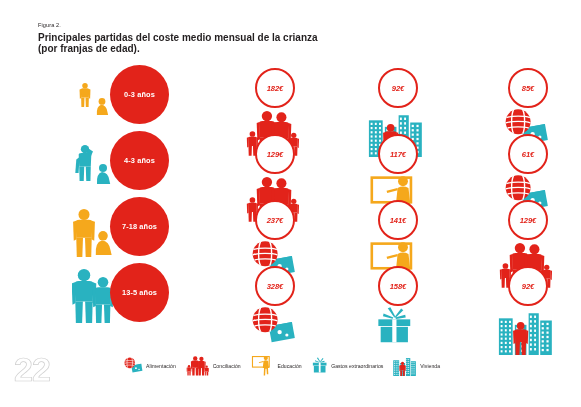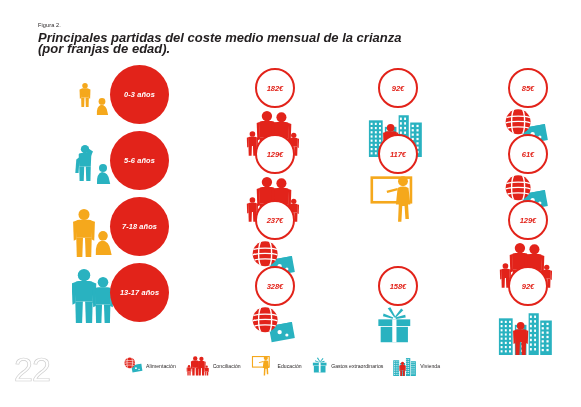--- a/index.html
+++ b/index.html
@@ -18,23 +18,22 @@
 
   
   #header { position: absolute; left: 38px; top: 22px; }
   #fig-label {
     font-size: 5.6px;
     letter-spacing: .1px;
     color: #231f20;
     margin-bottom: 5px;
   }
   #fig-title {
-    font-size: 13px;
+    font-size: 10px;
     font-weight: bold;
-    font-style: italic;
     line-height: 10.5px;
     color: #231f20;
     white-space: pre-line;
   }
 
   
   #grid {
     position: absolute;
     left: 0; top: 60px;
     width: 581px;
@@ -66,21 +65,20 @@
     border-radius: 50%;
     background: #e2231a;
     display: flex;
     align-items: center;
     justify-content: center;
   }
   .age-circle span {
     color: #ffffff;
     font-size: 7.4px;
     font-weight: bold;
-    font-style: italic;
     white-space: nowrap;
     letter-spacing: .1px;
   }
 
   
   .val-cell {
     position: absolute;
     top: 8px;
     width: 120px; height: 58px;
     display: flex;
@@ -118,21 +116,21 @@
     align-items: center;
     height: 58px;
   }
   .val-icon svg { display: block; }
 
   
   #pagenum {
     position: absolute;
     left: 14px; top: 352px;
     font-size: 34px;
-    font-weight: normal;
+    font-weight: bold;
     line-height: 34px;
     color: transparent;
     -webkit-text-stroke: 0.7px #cfcfcf;
     letter-spacing: -1px;
     font-family: "Liberation Sans", sans-serif;
   }
   #legend {
     position: absolute;
     left: 122px; top: 355px;
     display: flex;
@@ -357,21 +355,21 @@
               <path d="M7.5,28 L4.3,30.5 L3.3,44 L6.6,44 Z" fill="#29b2c0"></path>
               <path d="M18.5,28 L21.0,22.5 L16.5,19.5 L14.8,23.5 Z" fill="#29b2c0"></path>
               <circle cx="31" cy="39" r="4" fill="#29b2c0"></circle>
               <path d="M25,55 Q24.2,44.6 30,43
            Q36.2,43.4 37.4,51.4
            L38.2,55 Z" fill="#29b2c0"></path>
             </g>
           </svg>
         </div>
         <div class="age-circle">
-          <span>5-6 años</span>
+          <span>4-3 años</span>
         </div>
       </div>
       <div class="val-cell c0">
         <div class="val-circle">
           <span>129€</span>
         </div>
         <div class="val-icon">
           <svg width="58" height="49.3" viewBox="0 0 40 34">
             <g>
               <circle cx="6.5" cy="17.955" r="1.955" fill="#e2231a"></circle>
@@ -489,20 +487,35 @@
             <g stroke="#ffffff" stroke-width="0.95" fill="none">
               <path d="M4.4,6.6 C8,5.3 17,5.3 20.6,6.6" fill="none" stroke="#ffffff" stroke-width="0.95"></path>
               <path d="M4.0,10.2 C8,8.9 17,8.9 21.0,10.2" fill="none" stroke="#ffffff" stroke-width="0.95"></path>
               <path d="M5.2,13.8 C8.5,12.8 16.5,12.8 19.8,13.8" fill="none" stroke="#ffffff" stroke-width="0.95"></path>
               <path d="M9.3,1.3 C7.6,4.6 7.6,14.4 9.3,17.7" fill="none" stroke="#ffffff" stroke-width="0.95"></path>
               <path d="M15.7,1.3 C17.4,4.6 17.4,14.4 15.7,17.7" fill="none" stroke="#ffffff" stroke-width="0.95"></path>
             </g>
           </svg>
         </div>
       </div>
+      <div class="val-cell c1">
+        <div class="val-circle">
+          <span>141€</span>
+        </div>
+        <div class="val-icon">
+          <svg width="58" height="49.3" viewBox="0 0 40 34">
+            <g>
+              <rect x="4" y="2.5" width="27" height="17" fill="#ffffff" stroke="#f5a81c" stroke-width="1.8"></rect>
+              <circle cx="25.5" cy="5" r="3.4" fill="#f5a81c"></circle>
+              <path d="M21.8,9.6 Q25.5,7.6 29.3,9.6 L30.6,21 L29.0,21 L29.6,31 L27.2,31 L26.6,22 L25.0,22 L24.4,33 L22.1,33 L22.6,21 L20.6,21 Z" fill="#f5a81c"></path>
+              <path d="M21.9,11.2 L14.6,13.1 L14.2,11.6 L21.6,9.6 Z" fill="#f5a81c"></path>
+            </g>
+          </svg>
+        </div>
+      </div>
       <div class="val-cell c2">
         <div class="val-circle">
           <span>129€</span>
         </div>
         <div class="val-icon">
           <svg width="58" height="49.3" viewBox="0 0 40 34">
             <g>
               <circle cx="6.5" cy="17.955" r="1.955" fill="#e2231a"></circle>
               <path d="M3.5250000000000004,20.71325 Q3.37625,19.863249999999997 4.86375,19.778249999999996
            L8.13625,19.778249999999996 Q9.62375,19.863249999999997 9.475,20.71325
@@ -558,21 +571,21 @@
            L35.4275,26.2235 Q39.4525,26.4535 39.05,28.7535
            L38.406,43.599999999999994 L23.594,43.599999999999994 Z" fill="#29b2c0"></path>
               <path d="M23.594,43.599999999999994 L30.034,43.599999999999994 L29.39,62 L24.077,62 Z" fill="#29b2c0"></path>
               <path d="M31.966,43.599999999999994 L38.406,43.599999999999994 L37.923,62 L32.61,62 Z" fill="#29b2c0"></path>
               <path d="M23.352500000000003,27.3735 L20.535,28.2935 L21.179000000000002,46.35999999999999 L23.916,44.98 Z" fill="#29b2c0"></path>
               <path d="M38.6475,27.3735 L41.465,28.2935 L40.821,46.35999999999999 L38.083999999999996,44.98 Z" fill="#29b2c0"></path>
             </g>
           </svg>
         </div>
         <div class="age-circle">
-          <span>13-17 años</span>
+          <span>13-5 años</span>
         </div>
       </div>
       <div class="val-cell c0">
         <div class="val-circle">
           <span>328€</span>
         </div>
         <div class="val-icon">
           <svg width="49.3" height="37.699999999999996" viewBox="0 0 34 26">
             <g>
               <path d="M15,14 L31,11 L33,22 L17,25 Z" fill="#29b2c0"></path>

